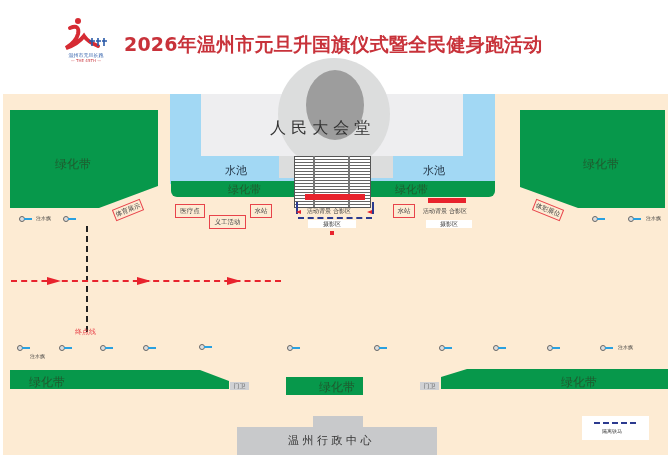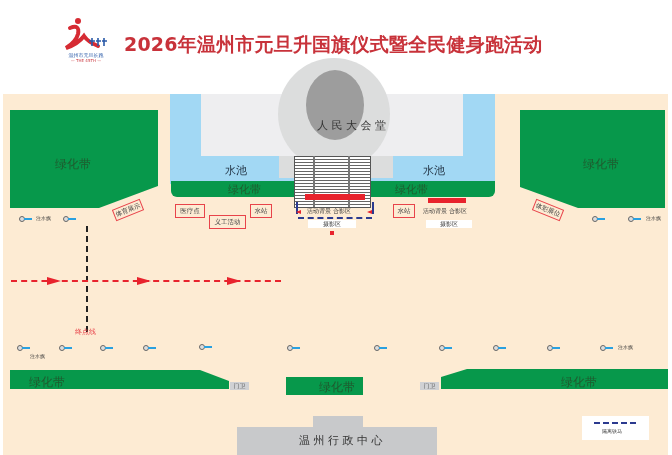--- a/index.html
+++ b/index.html
@@ -43,21 +43,21 @@
 </div>
 
 <div class="map">
 
   <div class="abs water" style="left:167px; top:0; width:325px; height:90px;"></div>
   <div class="abs hall" style="left:198px; top:0; width:262px; height:62px;"></div>
   <div class="abs" style="left:275px; top:-36px; width:112px; height:112px; border-radius:50%; background:#dcdddd;"></div>
   <div class="abs hall" style="left:275px; top:62px; width:112px; height:0;"></div>
   <div class="abs" style="left:276px; top:62px; width:114px; height:22px; background:#dcdddd;"></div>
   <div class="abs" style="left:303px; top:-24px; width:58px; height:70px; border-radius:50%; background:#9d9d9d;"></div>
-  <div class="abs gtext" style="left:267px; top:24px; color:#333; font-size:11px;margin-left:47px;">人 民 大 会 堂</div>
+  <div class="abs gtext" style="left:267px; top:24px; color:#333; font-size:16px;">人 民 大 会 堂</div>
   <div class="abs gtext" style="left:222px; top:69px; color:#234;">水池</div>
   <div class="abs gtext" style="left:420px; top:69px; color:#234;">水池</div>
 
   <div class="abs green" style="left:168px; top:87px; width:124px; height:16px; border-radius:0 0 0 6px;"></div>
   <div class="abs gtext" style="left:225px; top:88px;">绿化带</div>
   <div class="abs green" style="left:368px; top:87px; width:124px; height:16px; border-radius:0 0 6px 0;"></div>
   <div class="abs gtext" style="left:392px; top:88px;">绿化带</div>
 
   <div class="abs" style="left:291px; top:62px; width:75px; height:50px; background:repeating-linear-gradient(to bottom, #fff 0 2px, #666 2px 3px); border:1px solid #555;"></div>
   <div class="abs" style="left:310px; top:62px; width:2px; height:51px; background:#777;"></div>
@@ -175,19 +175,19 @@
   <div class="abs green" style="left:283px; top:283px; width:77px; height:18px;"></div>
   <div class="abs gtext" style="left:316px; top:285px; font-size:12px;">绿化带</div>
   <div class="abs guard" style="left:417px; top:288px; width:19px; height:8px; line-height:8px;">门卫</div>
   <svg class="abs" style="left:435px; top:270px;" width="230" height="30">
     <polygon points="3,13 29,5 230,5 230,25 3,25" fill="#07984b"></polygon>
   </svg>
   <div class="abs gtext" style="left:558px; top:280px; font-size:12px;">绿化带</div>
 
   <div class="abs gray" style="left:310px; top:322px; width:50px; height:12px;"></div>
   <div class="abs gray" style="left:234px; top:333px; width:200px; height:28px;"></div>
-  <div class="abs" style="left:296px; top:339px; font-size:11px; color:#333; font-family:'DejaVu Serif', serif; white-space:nowrap;">温 州 行 政 中 心</div>
+  <div class="abs" style="left:285px; top:339px; font-size:11px; color:#333; font-family:'DejaVu Serif', serif; white-space:nowrap;">温 州 行 政 中 心</div>
 
   <div class="abs" style="left:579px; top:322px; width:67px; height:24px; background:#fff;">
     <div class="abs" style="left:12px; top:6px; width:42px; height:0; border-top:2px dashed #2b3a8f;"></div>
     <div class="abs small" style="left:20px; top:12px; font-size:5px;">隔离铁马</div>
   </div>
 </div>
 
 </body></html>

